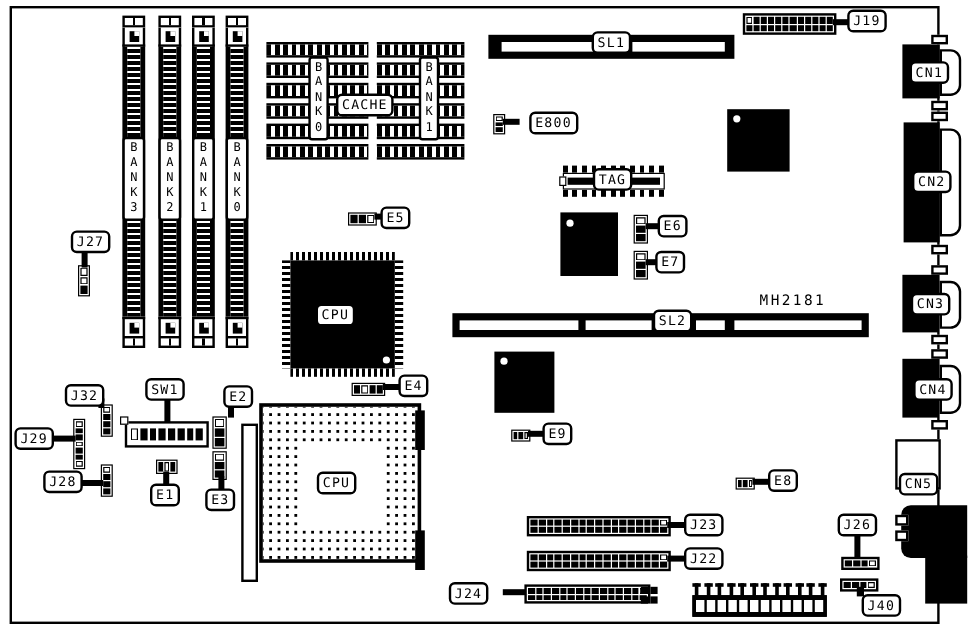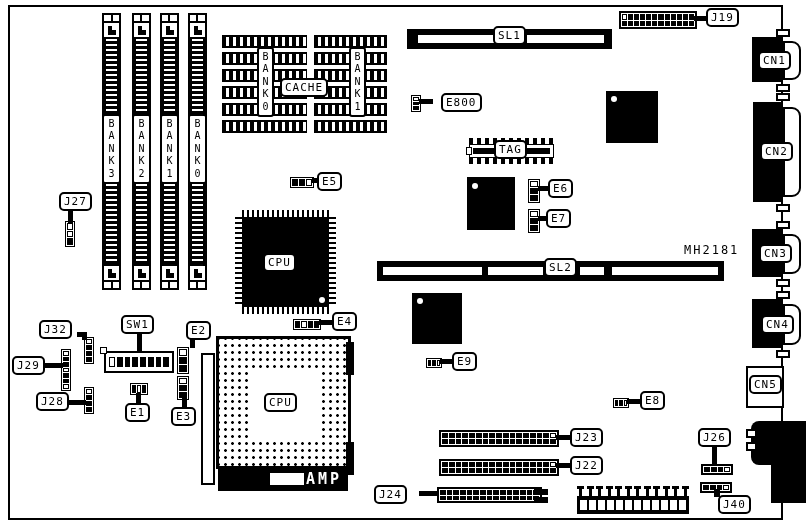--- a/index.html
+++ b/index.html
@@ -210,21 +210,21 @@
   </div>
   <div class="lbl" style="left:493px;top:26px">SL1</div>
 
   <div class="slot" style="left:377px;top:261px;width:347px;height:20px">
     <span class="stripe" style="left:6px;top:6px;width:99px"></span>
     <span class="stripe" style="left:111px;top:6px;width:55px"></span>
     <span class="stripe" style="left:203px;top:6px;width:24px"></span>
     <span class="stripe" style="left:235px;top:6px;width:106px"></span>
   </div>
   <div class="lbl" style="left:544px;top:258px">SL2</div>
-  <div class="parttxt" style="left:684px;top:243px">MH2181</div>
+  <div class="parttxt" style="left:633px;top:243px">MH2181</div>
 
   <div class="dip-ic" style="left:469px;top:138px;width:85px;height:26px">
     <div class="icpins" style="top:0"></div>
     <div class="icpins" style="bottom:0"></div>
     <div class="icbody"></div>
     <span class="icbar" style="left:4px"></span>
     <span class="icbar" style="right:4px"></span>
     <span class="icnotch"></span>
   </div>
   <div class="lbl" style="left:494px;top:140px">TAG</div>
@@ -249,24 +249,20 @@
   </div>
   <div class="lbl" style="left:263px;top:253px">CPU</div>
 
   <div class="wbar" style="left:201px;top:353px;width:14px;height:132px"></div>
   <div class="pga" style="left:216px;top:336px;width:135px;height:133px">
     <div class="pga-center"></div>
   </div>
   <div class="lbl" style="left:264px;top:393px">CPU</div>
   <div class="blk" style="left:346px;top:342px;width:8px;height:33px"></div>
   <div class="blk" style="left:346px;top:442px;width:8px;height:33px"></div>
-  <div class="ampbar" style="left:218px;top:467px;width:130px;height:24px">
-    <span class="ampwin" style="left:52px;top:6px;width:34px;height:12px"></span>
-    <span class="amptxt">AMP</span>
-  </div>
 
   <div class="jmp v" style="left:65px;top:221px;width:10px;height:26px">
       <span class="c cw"></span>
       <span class="c cw"></span>
       <span class="c cb"></span>
     </div>
   <div class="jmp v" style="left:411px;top:95px;width:10px;height:17px">
       <span class="c cw"></span>
       <span class="c cb"></span>
       <span class="c cb"></span>
@@ -549,21 +545,21 @@
   <div class="tab" style="left:776px;top:279px;width:14px;height:8px"></div>
   <div class="lbl" style="left:759px;top:244px">CN3</div>
 
   <div class="tab" style="left:776px;top:291px;width:14px;height:8px"></div>
   <div class="dsub" style="left:783px;top:304px;width:18px;height:41px"></div>
   <div class="cnb" style="left:752px;top:299px;width:30px;height:49px"></div>
   <div class="tab" style="left:776px;top:350px;width:14px;height:8px"></div>
   <div class="lbl" style="left:761px;top:315px">CN4</div>
 
   <div class="cn5box" style="left:746px;top:366px;width:38px;height:42px"></div>
-  <div class="lbl" style="left:749px;top:375px">CN5</div>
+  <div class="lbl" style="left:749px;top:394px">CN5</div>
 
   <div class="kbd-a" style="left:751px;top:421px;width:55px;height:44px"></div>
   <div class="kbd-b" style="left:771px;top:463px;width:35px;height:40px"></div>
   <div class="tab" style="left:746px;top:429px;width:11px;height:9px"></div>
   <div class="tab" style="left:746px;top:442px;width:11px;height:9px"></div>
 
   <div class="lbl" style="left:59px;top:192px">J27</div>
   <div class="ln" style="left:68px;top:210px;width:5px;height:13px"></div>
 
   <div class="lbl" style="left:706px;top:8px">J19</div>
@@ -583,21 +579,21 @@
 
   <div class="lbl" style="left:332px;top:312px">E4</div>
   <div class="ln" style="left:319px;top:320px;width:15px;height:5px"></div>
 
   <div class="lbl" style="left:452px;top:352px">E9</div>
   <div class="ln" style="left:440px;top:359px;width:14px;height:5px"></div>
 
   <div class="lbl" style="left:640px;top:391px">E8</div>
   <div class="ln" style="left:627px;top:399px;width:15px;height:5px"></div>
 
-  <div class="lbl" style="left:39px;top:320px">J32</div>
+  <div class="lbl" style="left:54px;top:320px">J32</div>
   <div class="ln" style="left:77px;top:332px;width:9px;height:5px"></div>
   <div class="ln" style="left:82px;top:332px;width:5px;height:8px"></div>
 
   <div class="lbl" style="left:12px;top:356px">J29</div>
   <div class="ln" style="left:44px;top:363px;width:19px;height:5px"></div>
 
   <div class="lbl" style="left:36px;top:392px">J28</div>
   <div class="ln" style="left:67px;top:400px;width:19px;height:5px"></div>
 
   <div class="lbl" style="left:121px;top:315px">SW1</div>

